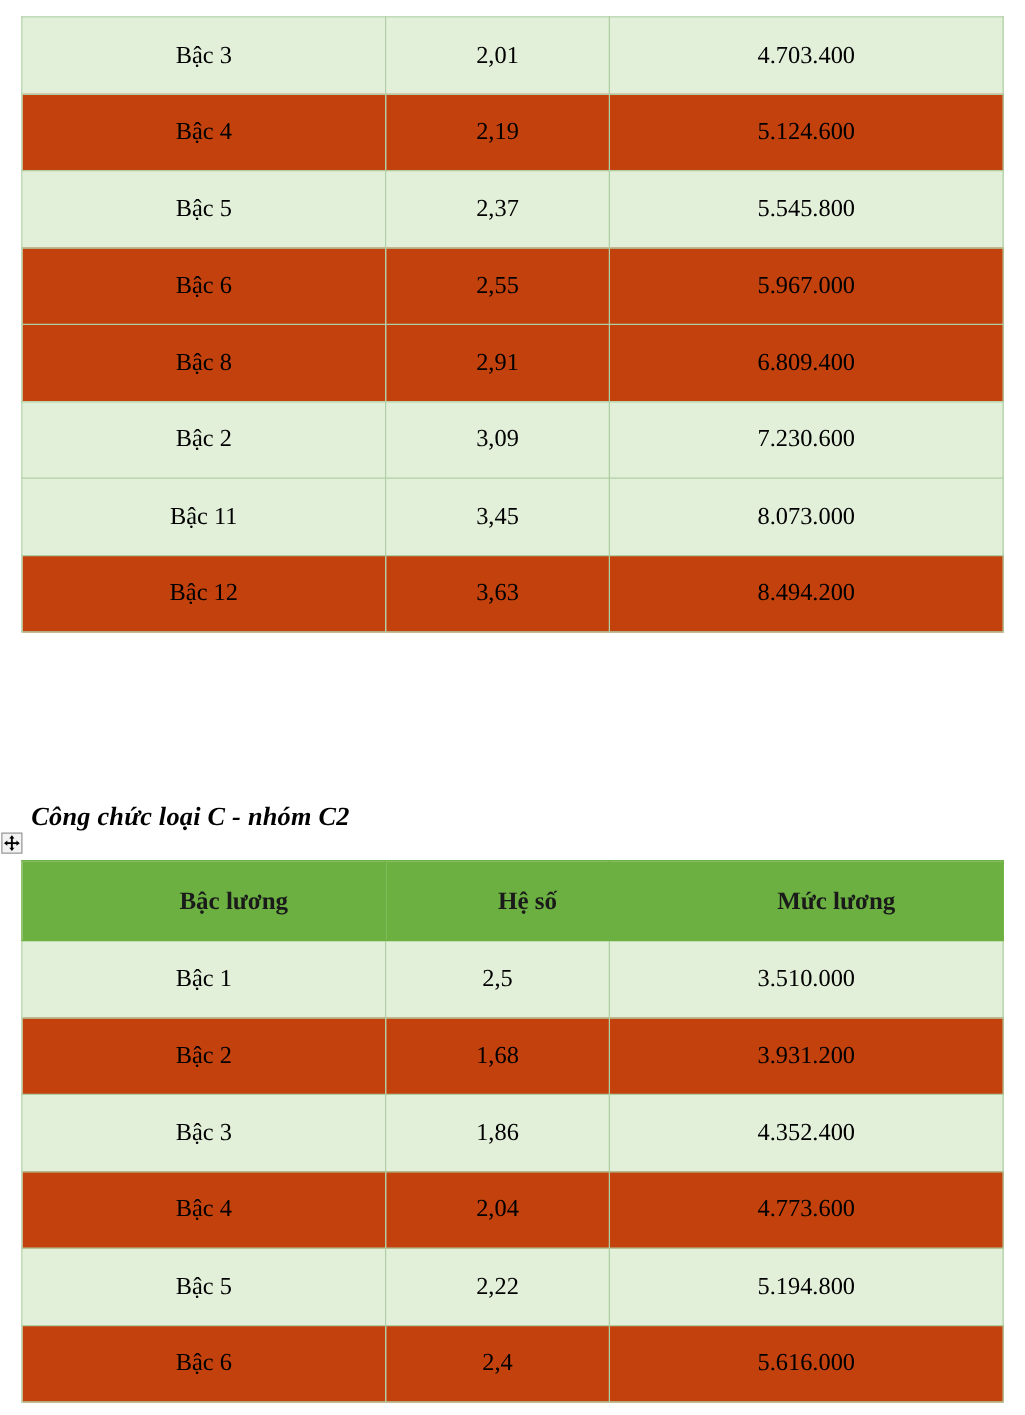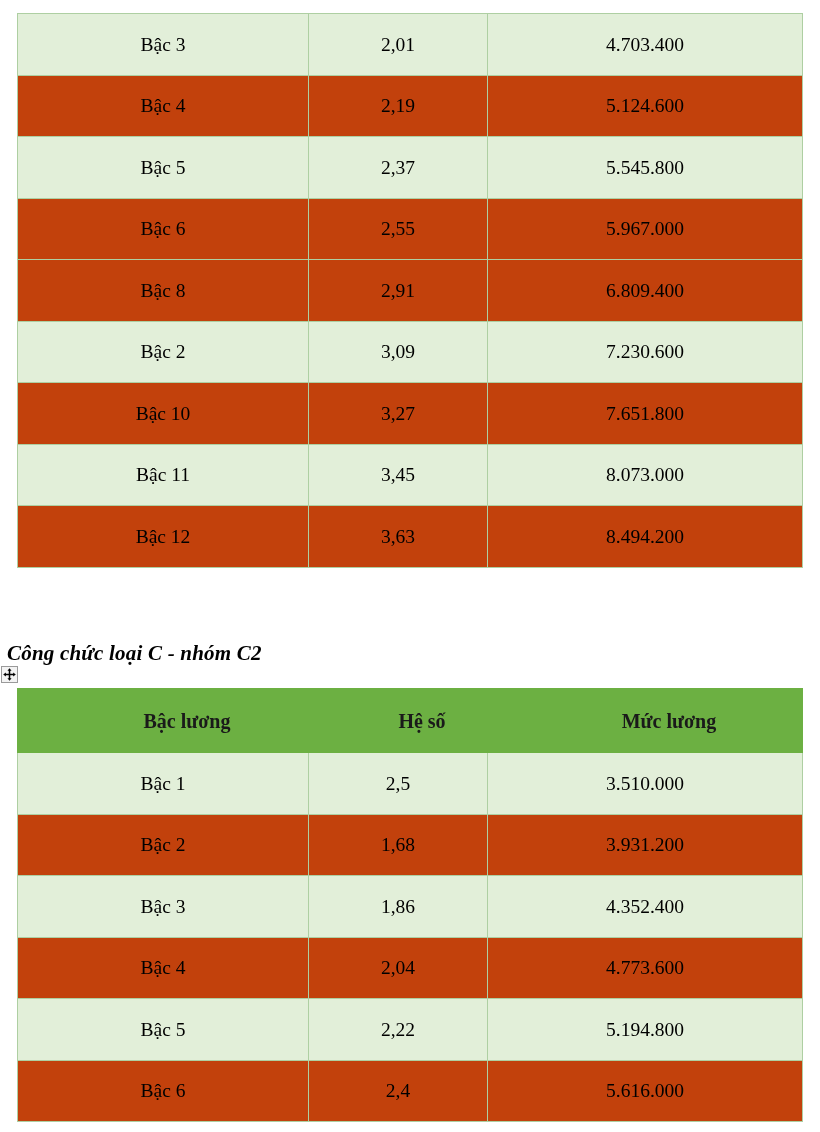--- a/index.html
+++ b/index.html
@@ -74,21 +74,21 @@
   
   #table-one-wrap {
     position: absolute;
     left: 17px;
     top: 13px;
   }
 
   
   .section-caption {
     position: absolute;
-    left: 7px;
+    left: 25px;
     top: 641px;
     font-size: 21px;
     font-style: italic;
     font-weight: bold;
     color: #000000;
     letter-spacing: 0.2px;
     white-space: nowrap;
   }
 
   
@@ -150,25 +150,20 @@
           </tr>
           <tr class="row-plain">
             <td class="cell-grade">Bậc 8</td>
             <td class="cell-coef">2,91</td>
             <td class="cell-salary">6.809.400</td>
           </tr>
           <tr class="row-shade">
             <td class="cell-grade">Bậc 2</td>
             <td class="cell-coef">3,09</td>
             <td class="cell-salary">7.230.600</td>
-          </tr>
-          <tr class="row-plain">
-            <td class="cell-grade">Bậc 10</td>
-            <td class="cell-coef">3,27</td>
-            <td class="cell-salary">7.651.800</td>
           </tr>
           <tr class="row-shade">
             <td class="cell-grade">Bậc 11</td>
             <td class="cell-coef">3,45</td>
             <td class="cell-salary">8.073.000</td>
           </tr>
           <tr class="row-plain">
             <td class="cell-grade">Bậc 12</td>
             <td class="cell-coef">3,63</td>
             <td class="cell-salary">8.494.200</td>

